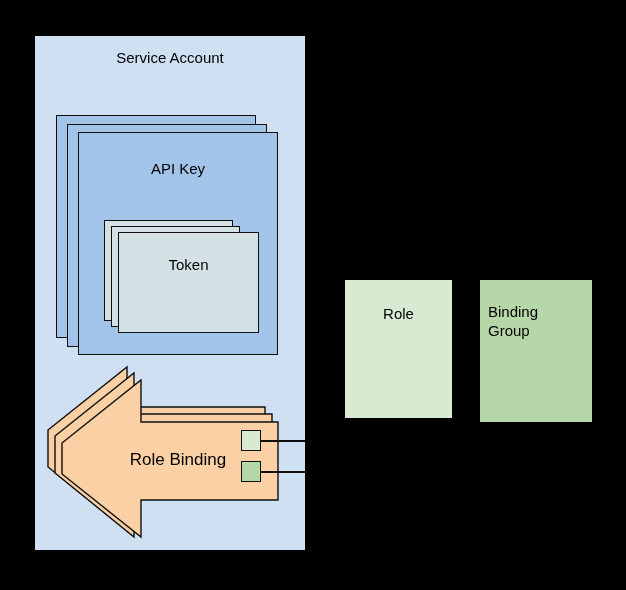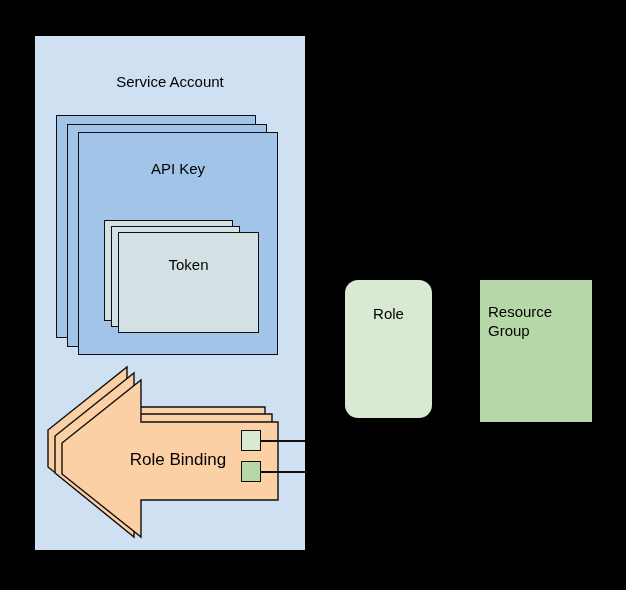--- a/index.html
+++ b/index.html
@@ -38,21 +38,21 @@
   
   #service-account {
     left: 35px;
     top: 36px;
     width: 270px;
     height: 514px;
     background: #cfe0f3;
     border: none;
   }
   #service-account > .label {
-    top: 36px;
+    top: 12px;
   }
 
   
   .card {
     position: absolute;
     box-sizing: border-box;
     border: 1px solid #0f0f0f;
   }
 
   .apikey-card { background: #a2c4e8; }
@@ -114,24 +114,23 @@
     height: 0;
     border-top: 2px solid #0f0f0f;
   }
   #edge-role     { left: 261px; top: 440px; width: 44px; }
   #edge-resource { left: 261px; top: 471px; width: 44px; }
 
   
   #role-box {
     left: 345px;
     top: 280px;
-    width: 87px;
+    width: 107px;
     height: 138px;
     background: #d9ead3;
-    border-radius: 13px;
   }
   #role-box > .label { top: 24px; }
 
   #resource-group-box {
     left: 480px;
     top: 280px;
     width: 112px;
     height: 142px;
     background: #b6d7a8;
   }
@@ -180,17 +179,17 @@
   <div class="port" id="port-resource"></div>
 
   <div class="edge" id="edge-role"></div>
   <div class="edge" id="edge-resource"></div>
 
   <div class="node" id="role-box">
     <div class="label">Role</div>
   </div>
 
   <div class="node" id="resource-group-box">
-    <div class="label">Resource
+    <div class="label">Binding
 Group</div>
   </div>
 
 </div>
 
 </body></html>

